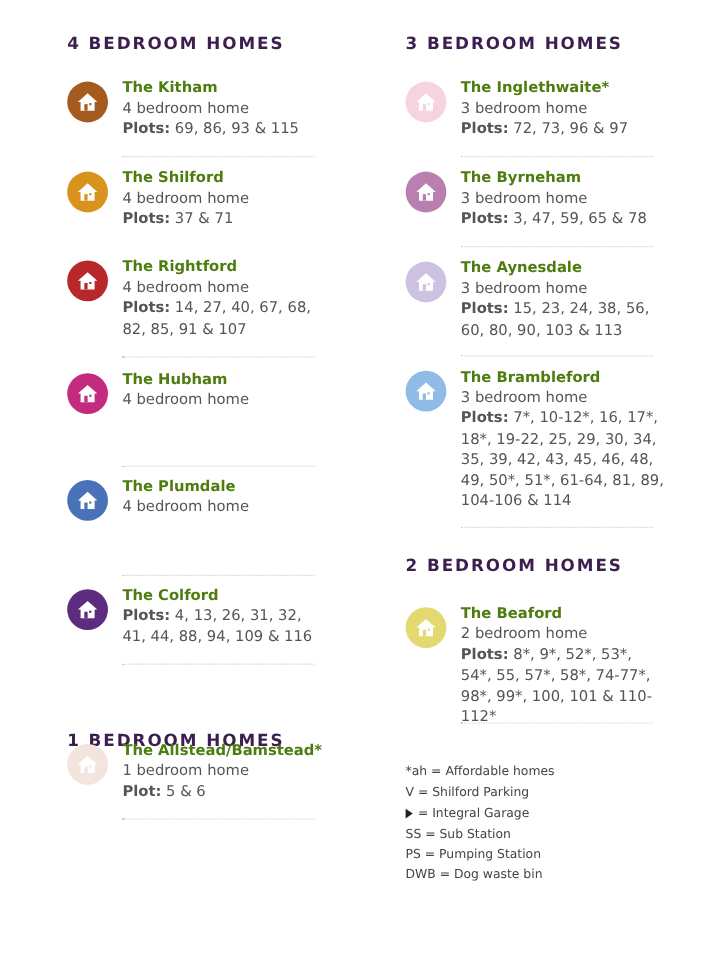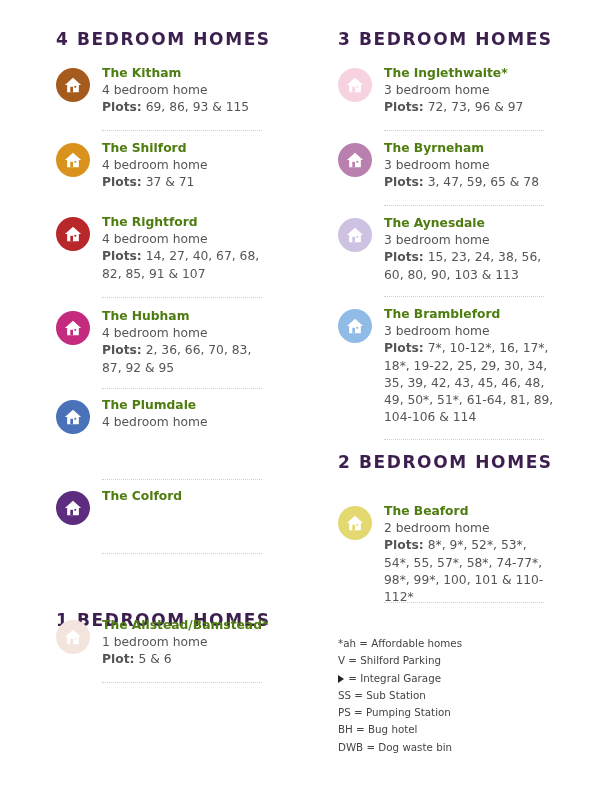--- a/index.html
+++ b/index.html
@@ -1,21 +1,21 @@
 <!DOCTYPE html>
 <html><head>
 <meta charset="utf-8">
 <style>
   html, body { margin:0; padding:0; background:#ffffff; }
   body { width:600px; height:800px; position:relative; overflow:hidden;
          font-family:"DejaVu Sans", "Liberation Sans", sans-serif; color:#555555; }
   .col { position:absolute; top:0; }
   .col-left { left:56px; width:250px; }
   .col-right { left:338px; width:250px; }
-  .section-title { position:absolute; left:0; font-weight:bold; font-size:17px; letter-spacing:1.6px;
+  .section-title { position:absolute; left:0; font-weight:bold; font-size:14px; letter-spacing:1.6px;
                    color:#3c1f4e; white-space:nowrap; }
   .home { position:absolute; left:0; width:230px; }
   .home .icon { position:absolute; left:0; top:0; width:34px; height:34px; border-radius:50%;
                 display:flex; align-items:center; justify-content:center; }
   .home .icon svg { width:18px; height:18px; display:block; }
   .home .text { position:absolute; left:46px; top:-3px; width:170px; font-size:12.3px; line-height:17.2px; }
   .home .name { font-weight:bold; color:#4d7c0f; white-space:nowrap; }
   .home .type { color:#555; }
   .home .plots { color:#555; }
   .home .plots b { font-weight:bold; color:#555; }
@@ -83,21 +83,20 @@
     <div class="icon" style="background:#c42a7e">
       <svg viewBox="0 0 20 20">
           <path d="M10 2 L19 10 L16.5 10 L16.5 18 L3.5 18 L3.5 10 L1 10 Z" fill="#fff"></path>
           <rect x="7" y="12" width="3" height="6" fill="#c42a7e"></rect>
           <rect x="11.5" y="11" width="2" height="2" fill="#c42a7e"></rect>
         </svg>
     </div>
     <div class="text">
       <div class="name">The Hubham</div>
       <div class="type">4 bedroom home</div>
-      <div class="plots"><b>Plots:</b> <span>2, 36, 66, 70, 83, 87, 92 &amp; 95</span></div>
     </div>
   </div>
   <div class="sep" style="top:388px"></div>
 
   <div class="home" style="top:400px">
     <div class="icon" style="background:#4a72b8">
       <svg viewBox="0 0 20 20">
           <path d="M10 2 L19 10 L16.5 10 L16.5 18 L3.5 18 L3.5 10 L1 10 Z" fill="#fff"></path>
           <rect x="7" y="12" width="3" height="6" fill="#4a72b8"></rect>
           <rect x="11.5" y="11" width="2" height="2" fill="#4a72b8"></rect>
@@ -113,20 +112,21 @@
   <div class="home" style="top:491px">
     <div class="icon" style="background:#5e2c7e">
       <svg viewBox="0 0 20 20">
           <path d="M10 2 L19 10 L16.5 10 L16.5 18 L3.5 18 L3.5 10 L1 10 Z" fill="#fff"></path>
           <rect x="7" y="12" width="3" height="6" fill="#5e2c7e"></rect>
           <rect x="11.5" y="11" width="2" height="2" fill="#5e2c7e"></rect>
         </svg>
     </div>
     <div class="text">
       <div class="name">The Colford</div>
+      <div class="plots"><b>Plots:</b> <span>4, 13, 26, 31, 32, 41, 44, 88, 94, 109 &amp; 116</span></div>
     </div>
   </div>
   <div class="sep" style="top:553px"></div>
 
   <div class="section-title" style="top:610px">1 BEDROOM HOMES</div>
 
   <div class="home" style="top:620px">
     <div class="icon" style="background:#f3e5de">
       <svg viewBox="0 0 20 20">
           <path d="M10 2 L19 10 L16.5 10 L16.5 18 L3.5 18 L3.5 10 L1 10 Z" fill="#fff"></path>
@@ -203,21 +203,21 @@
         </svg>
     </div>
     <div class="text">
       <div class="name">The Brambleford</div>
       <div class="type">3 bedroom home</div>
       <div class="plots"><b>Plots:</b> <span>7*, 10-12*, 16, 17*, 18*, 19-22, 25, 29, 30, 34, 35, 39, 42, 43, 45, 46, 48, 49, 50*, 51*, 61-64, 81, 89, 104-106 &amp; 114</span></div>
     </div>
   </div>
   <div class="sep" style="top:439px"></div>
 
-  <div class="section-title" style="top:452px">2 BEDROOM HOMES</div>
+  <div class="section-title" style="top:464px">2 BEDROOM HOMES</div>
 
   <div class="home" style="top:506px">
     <div class="icon" style="background:#e4d870">
       <svg viewBox="0 0 20 20">
           <path d="M10 2 L19 10 L16.5 10 L16.5 18 L3.5 18 L3.5 10 L1 10 Z" fill="#fff"></path>
           <rect x="7" y="12" width="3" height="6" fill="#e4d870"></rect>
           <rect x="11.5" y="11" width="2" height="2" fill="#e4d870"></rect>
         </svg>
     </div>
     <div class="text">
@@ -227,16 +227,15 @@
     </div>
   </div>
   <div class="sep" style="top:602px"></div>
 
   <div class="legend" style="top:635px">
     <div>*ah = Affordable homes</div>
     <div>V = Shilford Parking</div>
     <div><span class="tri"></span> <span>= Integral Garage</span></div>
     <div>SS = Sub Station</div>
     <div>PS = Pumping Station</div>
-    <div>BH = Bug hotel</div>
     <div>DWB = Dog waste bin</div>
   </div>
 </div>
 
 </body></html>

